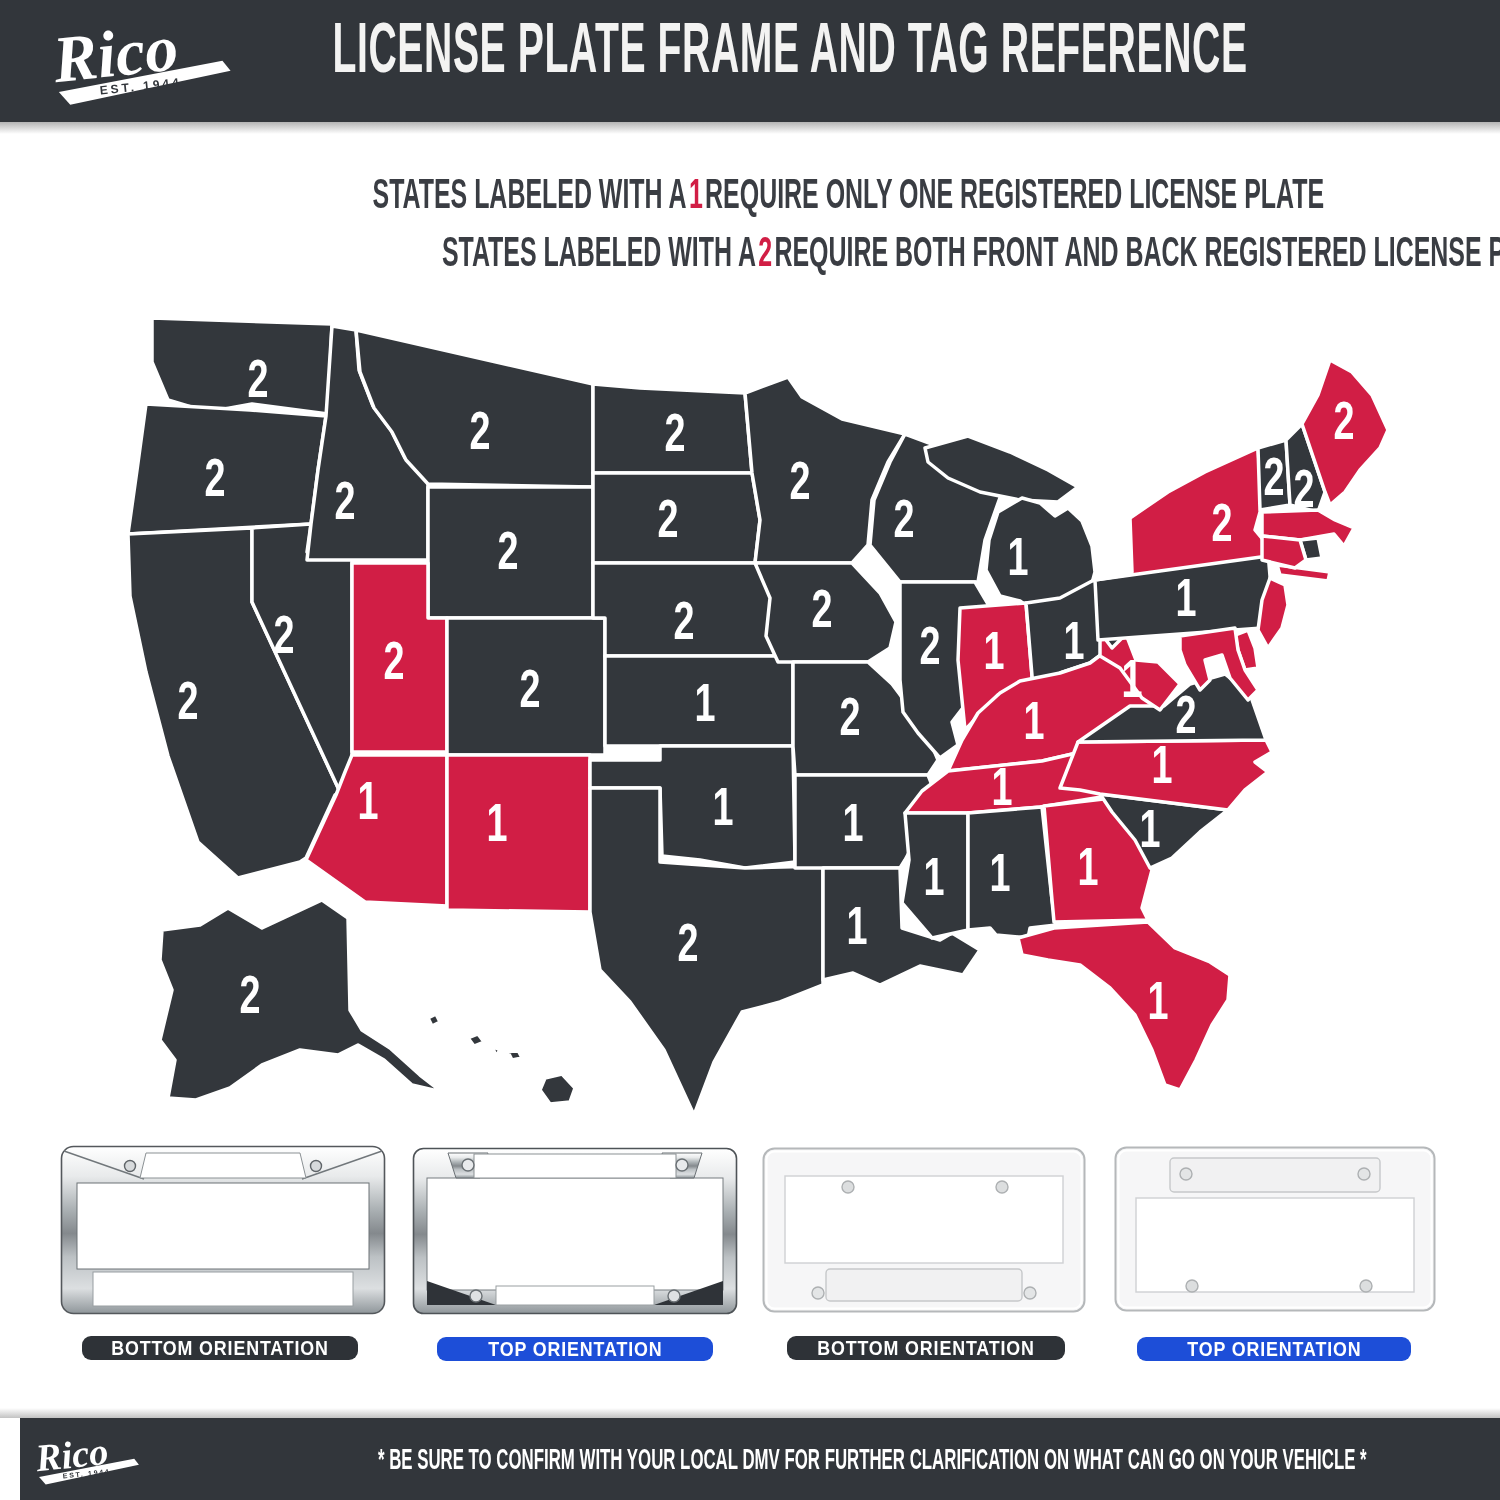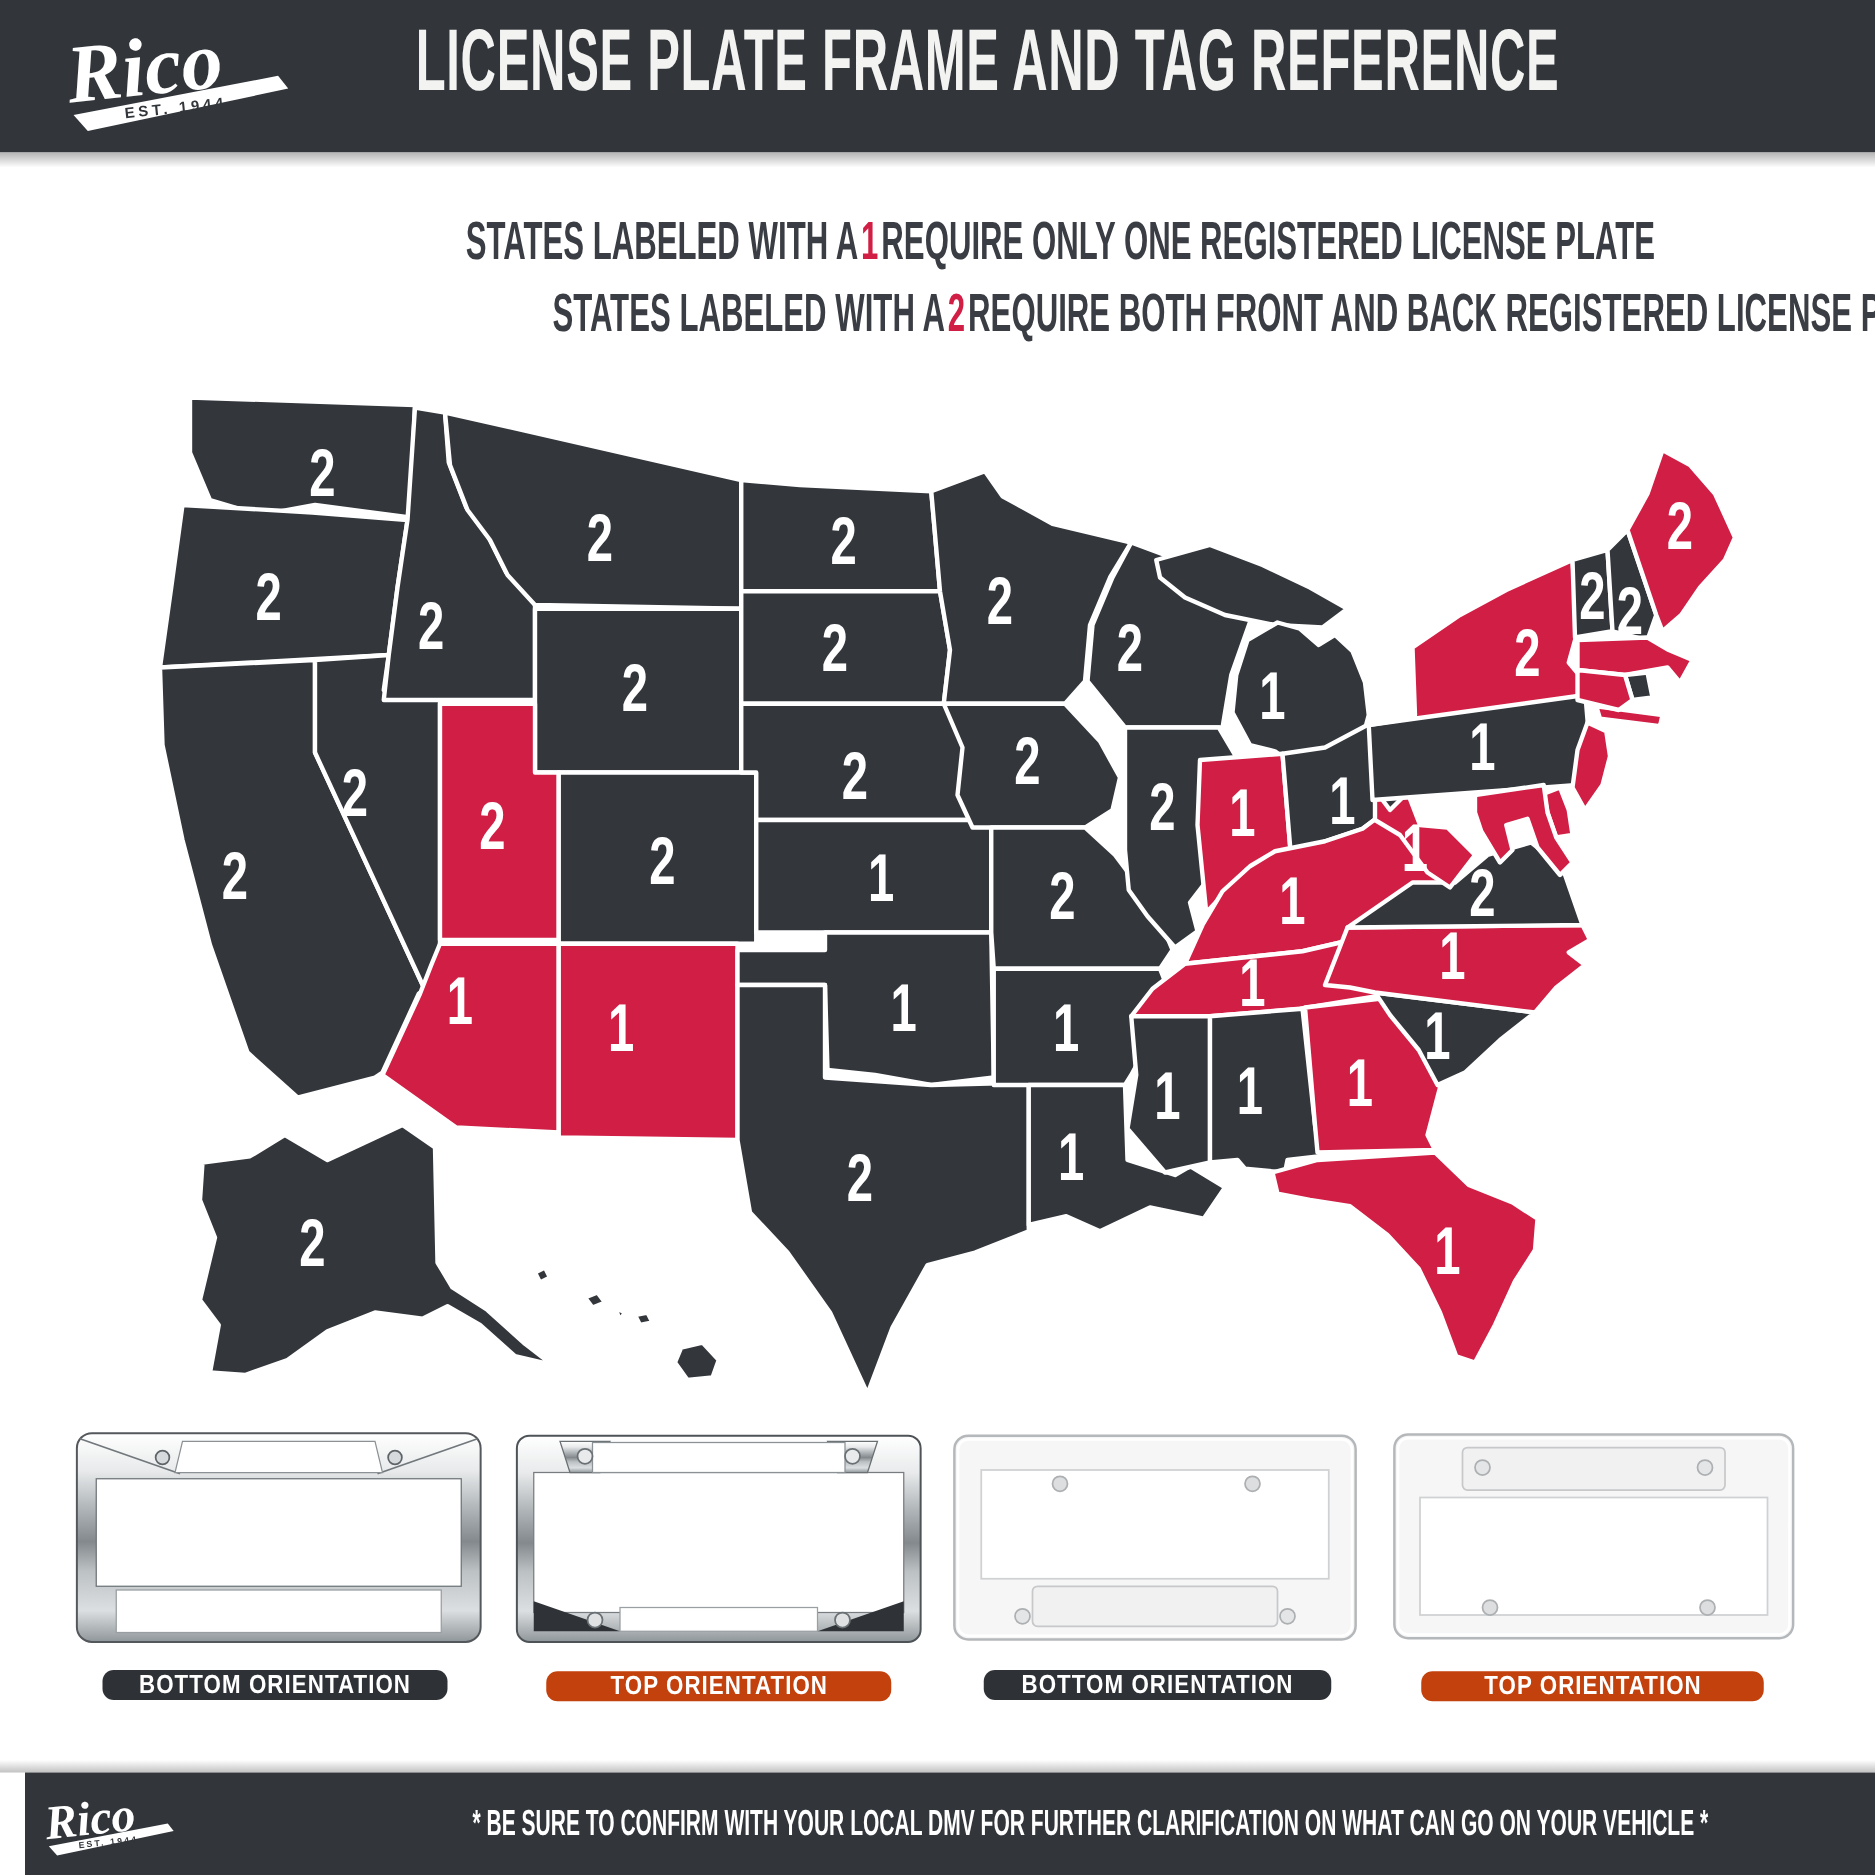--- a/index.html
+++ b/index.html
@@ -22,21 +22,21 @@
   
   #map-svg{position:absolute;left:0;top:0;width:1500px;height:1500px;}
   .map-num{font-family:"Liberation Sans",sans-serif;font-weight:700;font-size:54px;
         fill:#ffffff;text-anchor:middle;}
   
   .frame-photo{position:absolute;}
   .orient-bar{position:absolute;height:24px;border-radius:9px;display:flex;
         align-items:center;justify-content:center;color:#ffffff;
         font-weight:700;font-size:21px;letter-spacing:1px;}
   .orient-dark{background:#2e3237;}
-  .orient-red{background:#c2410c;}
+  .orient-red{background:#1d4ed8;}
   
   .footer-divider{position:absolute;left:0;top:1408px;width:1500px;height:10px;
         background:linear-gradient(#ffffff,#c2c2c2);}
   .footer{position:absolute;left:0;top:1418px;width:1500px;height:82px;background:#32363b;
         display:flex;align-items:center;margin-left:20px;}
   .footer-note{flex:1;text-align:center;color:#ffffff;font-weight:700;font-size:29px;}
   .logo-svg{position:absolute;}
 </style>
 </head>
 <body>

